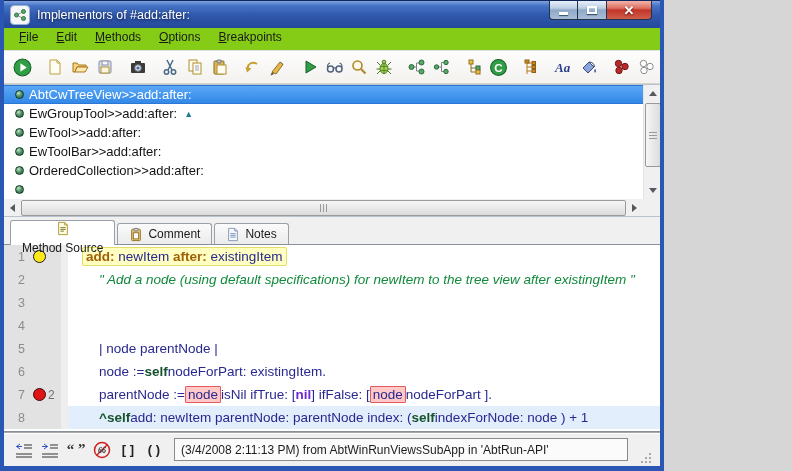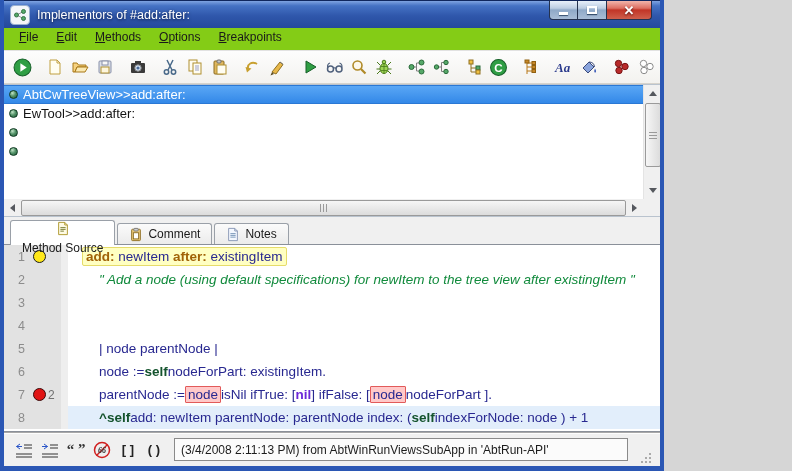--- a/index.html
+++ b/index.html
@@ -26,21 +26,21 @@
   .menu-item{font-size:12px;color:#1a1a1a;padding:2px 9px;cursor:default;}
   .menu-item::first-letter{text-decoration:underline;}
   
   .toolbar{height:32px;flex:0 0 32px;background:linear-gradient(180deg,#fdfdfd,#f3f2ef);display:flex;align-items:center;padding-left:8px;border-bottom:1px solid #d6d3cc;}
   .tb-btn{width:25px;height:25px;display:inline-flex;align-items:center;justify-content:center;margin-right:3px;border-radius:3px;}
   .tb-sep{display:inline-block;width:9px;height:1px;}
   .tb-btn svg{display:block;}
   
   .listwrap{height:131px;flex:0 0 131px;position:relative;background:#fff;border-top:1px solid #b9c3ce;border-bottom:1px solid #b9c3ce;}
   .listrows{position:absolute;left:0;top:0;right:17px;bottom:17px;overflow:hidden;}
-  .list-row{height:19px;display:flex;align-items:center;padding-left:3px;font-size:13px;color:#141414;white-space:nowrap;}
+  .list-row{height:19px;display:flex;align-items:center;padding-left:9px;font-size:13px;color:#141414;white-space:nowrap;}
   .list-row.selected{background:linear-gradient(180deg,#5aa7f5 0%,#3388e8 100%);color:#fff;border-top:1px solid #2a78d4;border-bottom:1px solid #2a78d4;box-sizing:border-box;}
   .sphere{width:9px;height:9px;border-radius:50%;margin:0 5px 0 2px;flex:0 0 9px;
     background:radial-gradient(circle at 35% 30%,#c2e4c8 0%,#55946a 45%,#1f5a36 100%);border:1px solid #0f3a22;box-sizing:border-box;}
   .row-marker{color:#1c7f92;font-size:9px;margin-left:7px;}
   
   .vscroll{position:absolute;top:0;right:0;bottom:17px;width:17px;background:#f0f0f0;border-left:1px solid #e4e4e4;box-sizing:border-box;}
   .hscroll{position:absolute;left:0;right:17px;bottom:0;height:17px;background:#f0f0f0;display:flex;}
   .sb-corner{position:absolute;right:0;bottom:0;width:17px;height:17px;background:#f0f0f0;}
   .sb-btn{width:17px;height:17px;display:flex;align-items:center;justify-content:center;background:#f0f0f0;}
   .sb-btn.bottom{position:absolute;bottom:0;left:0;}
@@ -302,24 +302,34 @@
     </div>
 
   <div class="listwrap">
     <div class="listrows" id="listrows">
         <div class="list-row selected">
           <span class="sphere"></span>
           <span>AbtCwTreeView&gt;&gt;add:after:</span>
         </div>
         <div class="list-row">
           <span class="sphere"></span>
-          <span>EwTool&gt;&gt;add:after:</span>
+          <span>EwGroupTool&gt;&gt;add:after:</span>
+          <span class="row-marker">▲</span>
         </div>
         <div class="list-row">
           <span class="sphere"></span>
+          <span>EwTool&gt;&gt;add:after:</span>
+        </div>
+        <div class="list-row">
+          <span class="sphere"></span>
+          <span>EwToolBar&gt;&gt;add:after:</span>
+        </div>
+        <div class="list-row">
+          <span class="sphere"></span>
+          <span>OrderedCollection&gt;&gt;add:after:</span>
         </div>
         <div class="list-row">
           <span class="sphere"></span>
         </div>
       </div>
     <div class="vscroll">
       <div class="sb-btn">
           <span class="tri tri-up"></span>
         </div>
       <div class="vthumb">

